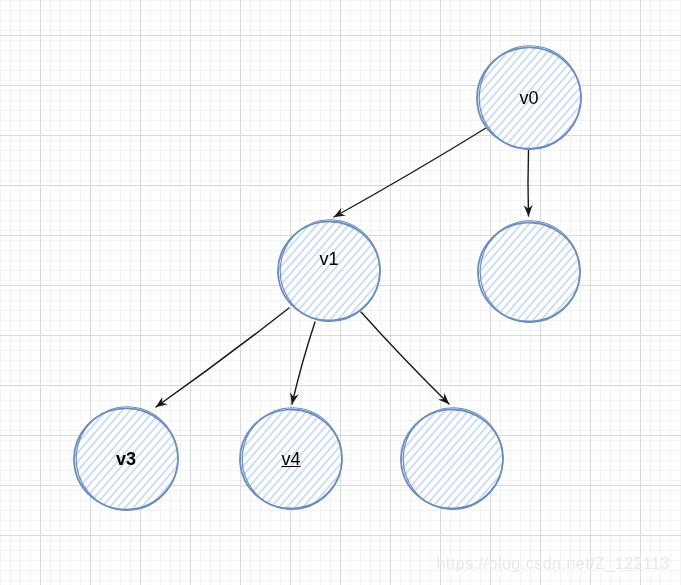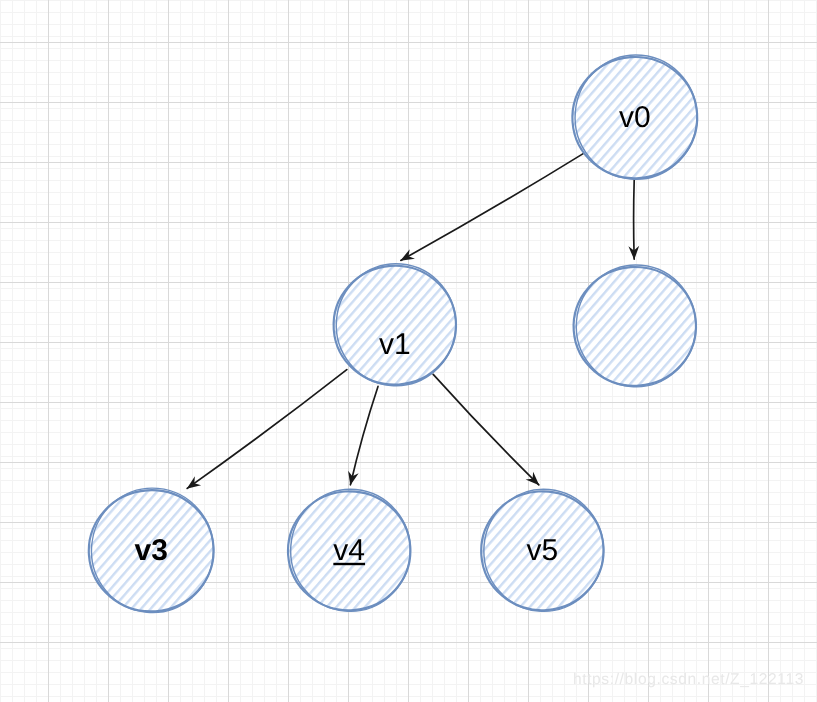--- a/index.html
+++ b/index.html
@@ -11,29 +11,29 @@
   }
   #diagram { position: absolute; left: 0; top: 0; }
   .node {
     position: absolute;
     display: flex;
     align-items: center;
     justify-content: center;
     cursor: default;
   }
   .node-label {
-    font-size: 25px;
+    font-size: 18px;
     line-height: 1;
     user-select: none;
   }
   #watermark {
     position: absolute;
     right: 11px;
     bottom: 12px;
-    font-size: 13px;
+    font-size: 16px;
     letter-spacing: 0.5px;
     white-space: nowrap;
     user-select: none;
   }
 </style>
 </head>
 <body>
 
 <div id="canvas" style="width: 681px; height: 585px; background: linear-gradient(to right, rgb(217, 217, 217) 1px, transparent 1px) 40px 35px / 50px 50px, linear-gradient(rgb(217, 217, 217) 1px, transparent 1px) 40px 35px / 50px 50px, linear-gradient(to right, rgb(243, 243, 243) 1px, transparent 1px) 0px 0px / 10px 10px, linear-gradient(rgb(243, 243, 243) 1px, transparent 1px) 0px 0px / 10px 10px rgb(255, 255, 255);">
   <svg id="diagram" xmlns="http://www.w3.org/2000/svg" width="681" height="585">
@@ -73,27 +73,24 @@
       </g>
       <g>
         <ellipse cx="452" cy="459" rx="51" ry="49.5" transform="rotate(-4 452 459)" fill="url(#hatch)" stroke="#6c8ebf" stroke-width="1.8"></ellipse>
         <ellipse cx="453" cy="458.5" rx="49.8" ry="50.8" transform="rotate(5 452 459)" fill="none" stroke="#6c8ebf" stroke-width="1.2"></ellipse>
       </g>
     </svg>
 
   <div class="node" id="node-0" style="left: 477px; top: 46px; width: 104px; height: 104px; color: rgb(0, 0, 0);">
     <span class="node-label">v0</span>
   </div>
-  <div class="node" id="node-1" style="left: 278px; top: 236px; width: 102px; height: 102px; color: rgb(0, 0, 0); align-items: center;">
+  <div class="node" id="node-1" style="left: 278px; top: 208px; width: 102px; height: 102px; color: rgb(0, 0, 0); align-items: center;">
     <span class="node-label">v1</span>
   </div>
   <div class="node" id="node-3" style="left: 74px; top: 407px; width: 104px; height: 104px; color: rgb(0, 0, 0); font-weight: bold;">
     <span class="node-label">v3</span>
   </div>
   <div class="node" id="node-4" style="left: 240px; top: 408px; width: 102px; height: 102px; color: rgb(0, 0, 0); text-decoration: underline;">
     <span class="node-label">v4</span>
   </div>
-  <div class="node" id="node-5" style="left: 401px; top: 408px; width: 102px; height: 102px; color: rgb(0, 0, 0);">
-    <span class="node-label">v5</span>
-  </div>
 
   <div id="watermark" style="color: rgb(232, 232, 232);">https://blog.csdn.net/Z_122113</div>
 </div>
 
 </body></html>

